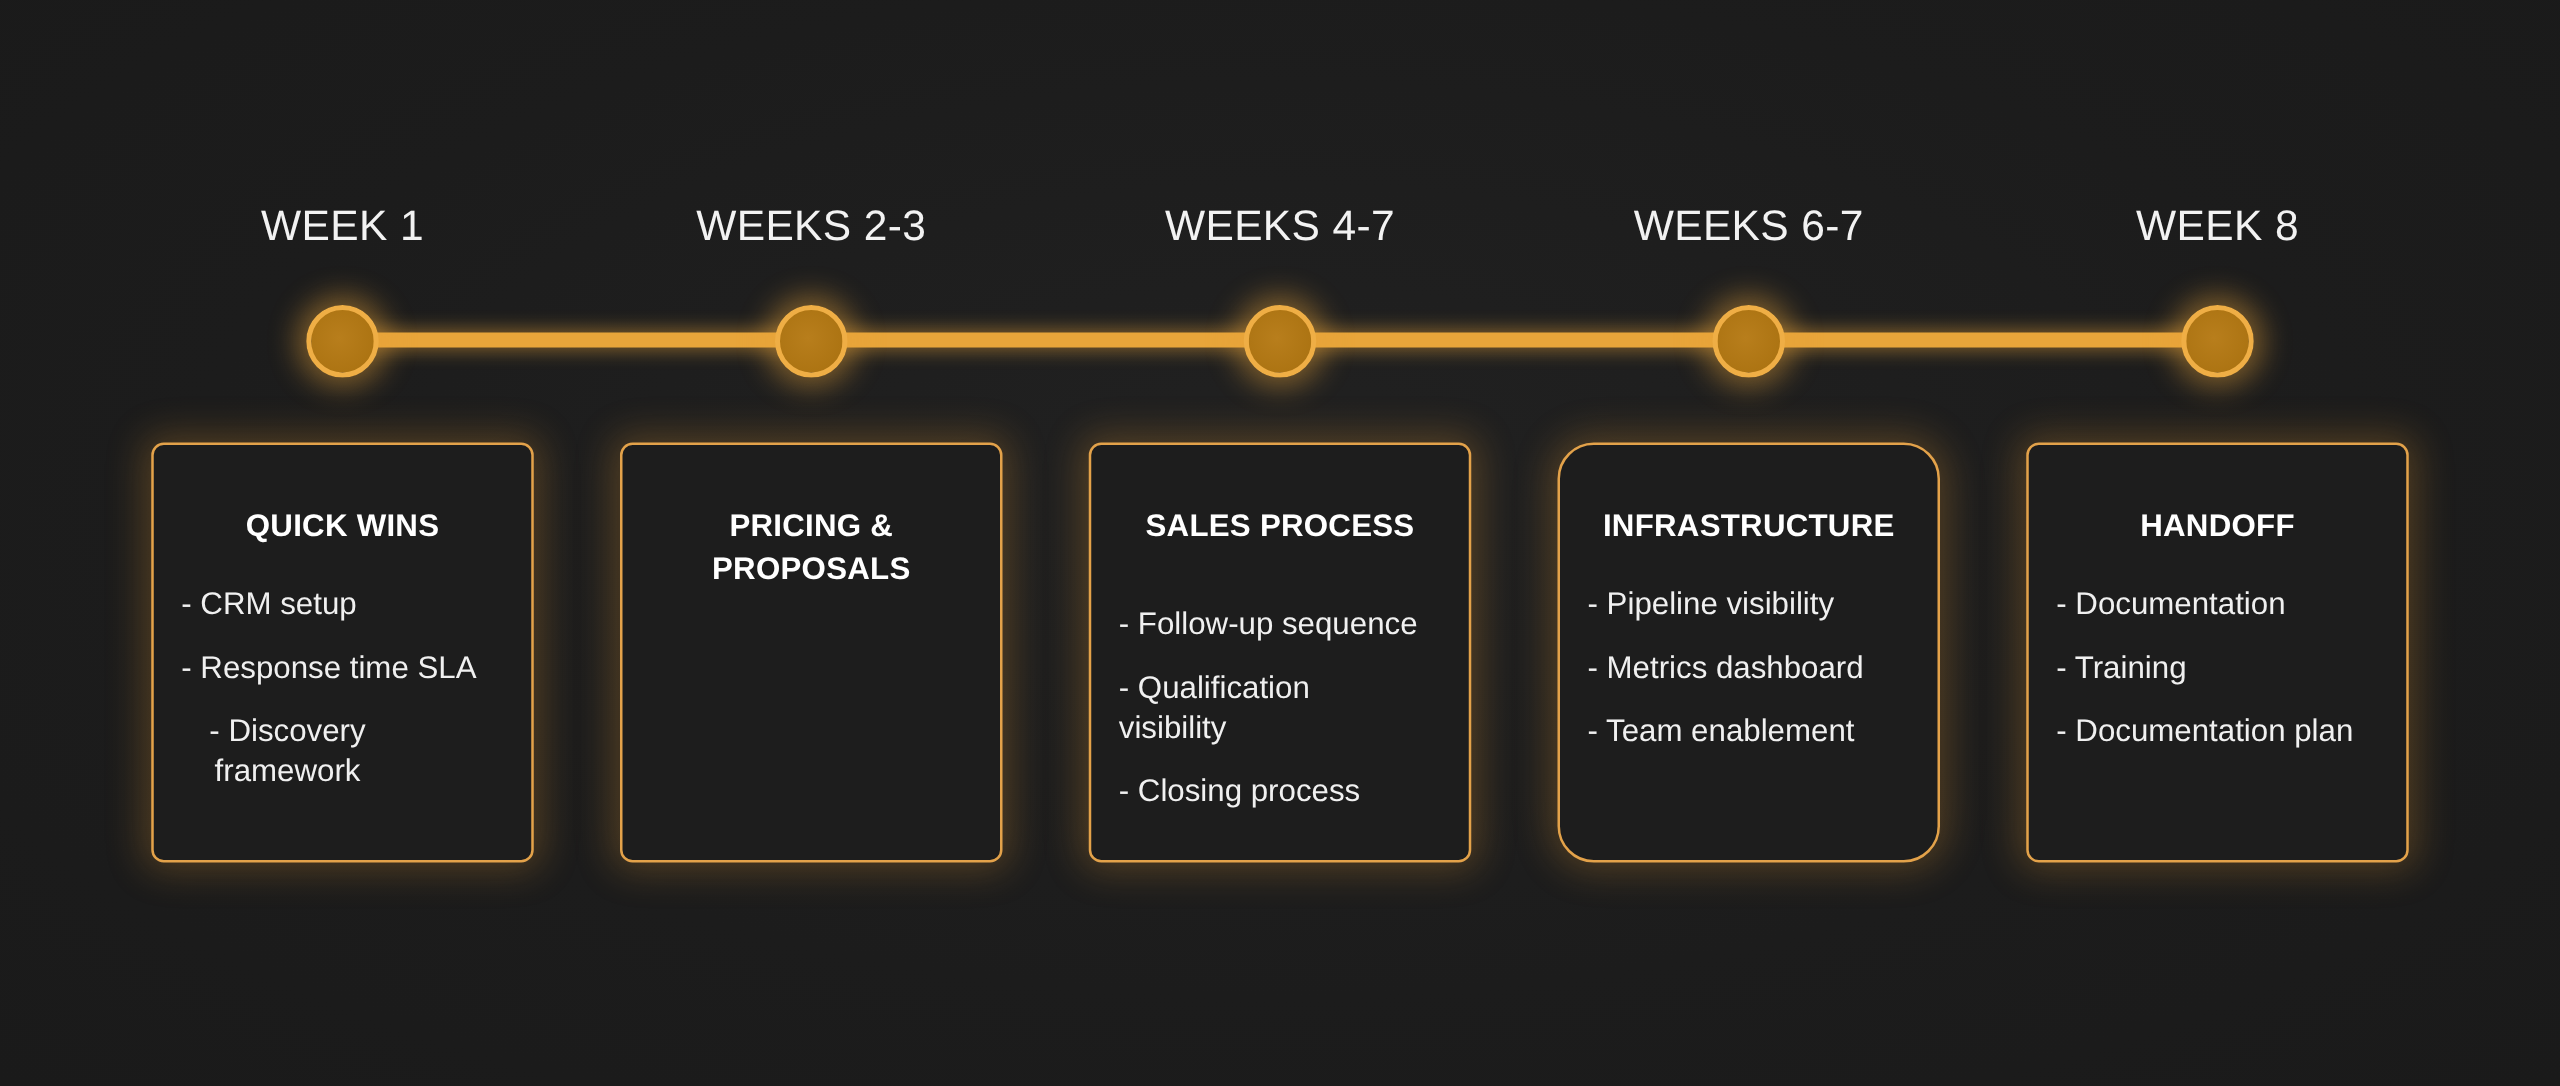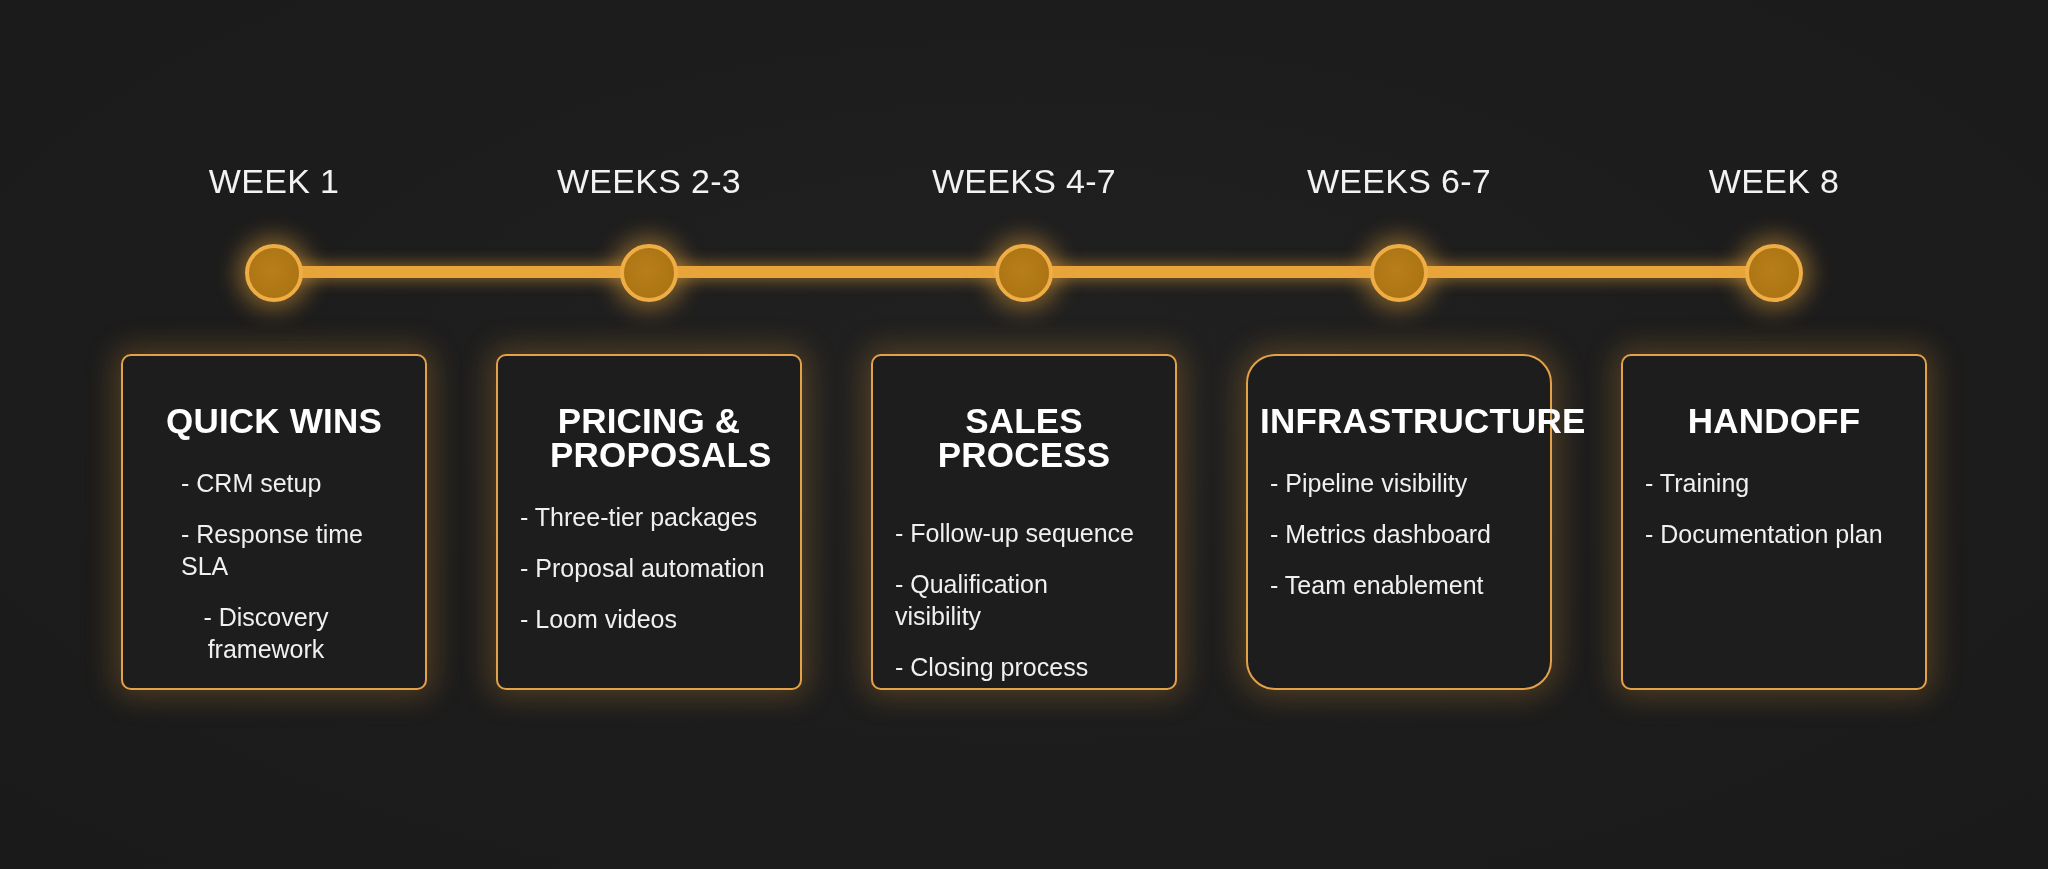--- a/index.html
+++ b/index.html
@@ -61,21 +61,21 @@
       height: 336px;
       box-sizing: border-box;
       background: #1d1d1d;
       border: 2px solid #e3a24a;
       border-radius: 10px;
       box-shadow: 0 0 30px 6px rgba(222, 150, 50, 0.28);
       padding: 48px 22px 20px 22px;
     }
     .card-title {
       text-align: center;
-      font-size: 35px;
+      font-size: 25px;
       font-weight: 700;
       line-height: 34px;
       color: #ffffff;
       letter-spacing: 0.2px;
       margin: 0 -10px;
     }
     .card-items {
       list-style: none;
       margin: 0;
       padding: 0;
@@ -101,34 +101,29 @@
   <div class="timeline-line"></div>
 
   <div class="node" style="left:274px;"></div>
   <div class="node" style="left:649px;"></div>
   <div class="node" style="left:1024px;"></div>
   <div class="node" style="left:1399px;"></div>
   <div class="node" style="left:1774px;"></div>
 
   <div class="card" style="left:121px;">
     <div class="card-title">QUICK WINS</div>
-    <ul class="card-items" style="margin-top:29px;margin-left:36px;">
+    <ul class="card-items" style="margin-top:29px;">
       <li class="card-item">- CRM setup</li>
       <li class="card-item">- Response time SLA</li>
       <li class="card-item" style="width:170px;text-align:center;">- Discovery framework</li>
     </ul>
   </div>
 
   <div class="card" style="left:496px;">
     <div class="card-title" style="padding:0 40px;">PRICING &amp; PROPOSALS</div>
-    <ul class="card-items" style="margin-top:29px;">
-      <li class="card-item">- Three-tier packages</li>
-      <li class="card-item">- Proposal automation</li>
-      <li class="card-item">- Loom videos</li>
-    </ul>
   </div>
 
   <div class="card" style="left:871px;">
     <div class="card-title">SALES PROCESS</div>
     <ul class="card-items" style="margin-top:45px;">
       <li class="card-item">- Follow-up sequence</li>
       <li class="card-item" style="width:190px;">- Qualification visibility</li>
       <li class="card-item">- Closing process</li>
     </ul>
   </div>
@@ -138,18 +133,19 @@
     <ul class="card-items" style="margin-top:29px;">
       <li class="card-item">- Pipeline visibility</li>
       <li class="card-item">- Metrics dashboard</li>
       <li class="card-item">- Team enablement</li>
     </ul>
   </div>
 
   <div class="card" style="left:1621px;">
     <div class="card-title">HANDOFF</div>
     <ul class="card-items" style="margin-top:29px;">
+      <li class="card-item">- Documentation</li>
       <li class="card-item">- Training</li>
       <li class="card-item">- Documentation plan</li>
     </ul>
   </div>
 
 </div>
 
 </body></html>

